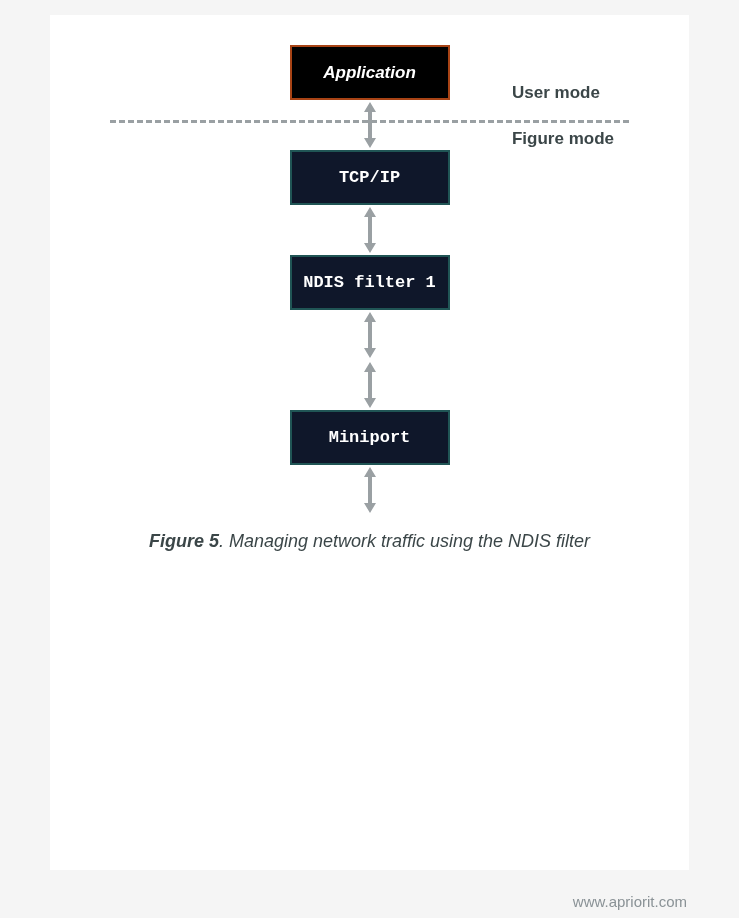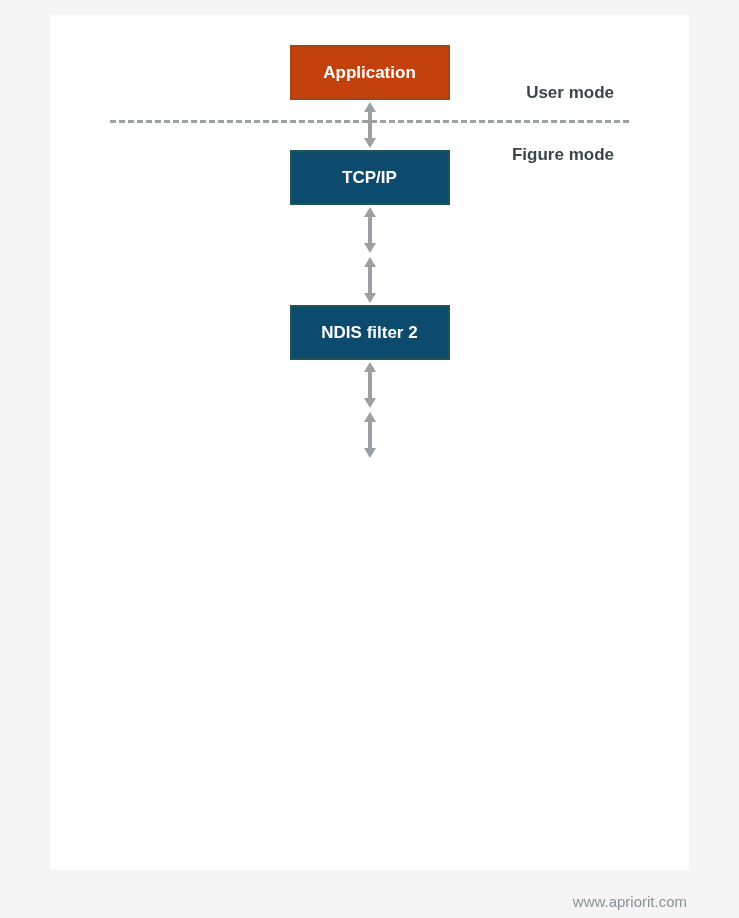--- a/index.html
+++ b/index.html
@@ -29,26 +29,28 @@
       height: 55px;
       display: flex;
       align-items: center;
       justify-content: center;
       color: #fff;
       font-weight: 600;
       font-size: 17px;
       border: 2px solid;
     }
     .box.orange {
-      background: #c2410c;
+      background: #000000;
       border-color: #a84315;
+      font-style: italic;
     }
     .box.teal {
-      background: #0c4a6e;
+      background: #0f172a;
       border-color: #205555;
+      font-family: Liberation Mono, monospace;
     }
     .arrow {
       width: 24px;
       height: 50px;
       display: flex;
       align-items: center;
       justify-content: center;
       position: relative;
     }
     .arrow svg {
@@ -67,25 +69,24 @@
     .divider {
       flex: 1;
       border-top: 3px dashed #9aa0a3;
     }
     .mode-labels {
       position: absolute;
       right: 75px;
       top: 68px;
       display: flex;
       flex-direction: column;
-      gap: 42px;
+      gap: 26px;
       font-weight: 700;
       font-size: 17px;
       color: #3b4648;
-      align-items: flex-end;
     }
     .caption {
       text-align: center;
       font-style: italic;
       color: #3b4648;
       font-size: 18px;
       margin-top: 16px;
     }
     .caption .figlabel {
       font-weight: 700;
@@ -128,43 +129,49 @@
     <div class="box teal">
       <span>TCP/IP</span>
     </div>
 
     <div class="arrow">
       <svg viewBox="0 0 18 50">
           <path d="M9 2 L3 12 L7 12 L7 38 L3 38 L9 48 L15 38 L11 38 L11 12 L15 12 Z" fill="#9aa0a3"></path>
         </svg>
     </div>
 
-
-    <div class="arrow">
-      <svg viewBox="0 0 18 50">
-          <path d="M9 2 L3 12 L7 12 L7 38 L3 38 L9 48 L15 38 L11 38 L11 12 L15 12 Z" fill="#9aa0a3"></path>
-        </svg>
-    </div>
-
     <div class="box teal">
-      <span>NDIS filter 2</span>
+      <span>NDIS filter 1</span>
     </div>
 
     <div class="arrow">
       <svg viewBox="0 0 18 50">
           <path d="M9 2 L3 12 L7 12 L7 38 L3 38 L9 48 L15 38 L11 38 L11 12 L15 12 Z" fill="#9aa0a3"></path>
         </svg>
     </div>
 
 
     <div class="arrow">
       <svg viewBox="0 0 18 50">
           <path d="M9 2 L3 12 L7 12 L7 38 L3 38 L9 48 L15 38 L11 38 L11 12 L15 12 Z" fill="#9aa0a3"></path>
         </svg>
     </div>
 
+    <div class="box teal">
+      <span>Miniport</span>
+    </div>
+
+    <div class="arrow">
+      <svg viewBox="0 0 18 50">
+          <path d="M9 2 L3 12 L7 12 L7 38 L3 38 L9 48 L15 38 L11 38 L11 12 L15 12 Z" fill="#9aa0a3"></path>
+        </svg>
+    </div>
+
 
   </div>
 
+  <div class="caption">
+    <span class="figlabel">Figure 5</span><span>. Managing network traffic using the NDIS filter</span>
+  </div>
 
 </div>
 
 <div class="footer">www.apriorit.com</div>
 
 </body></html>

